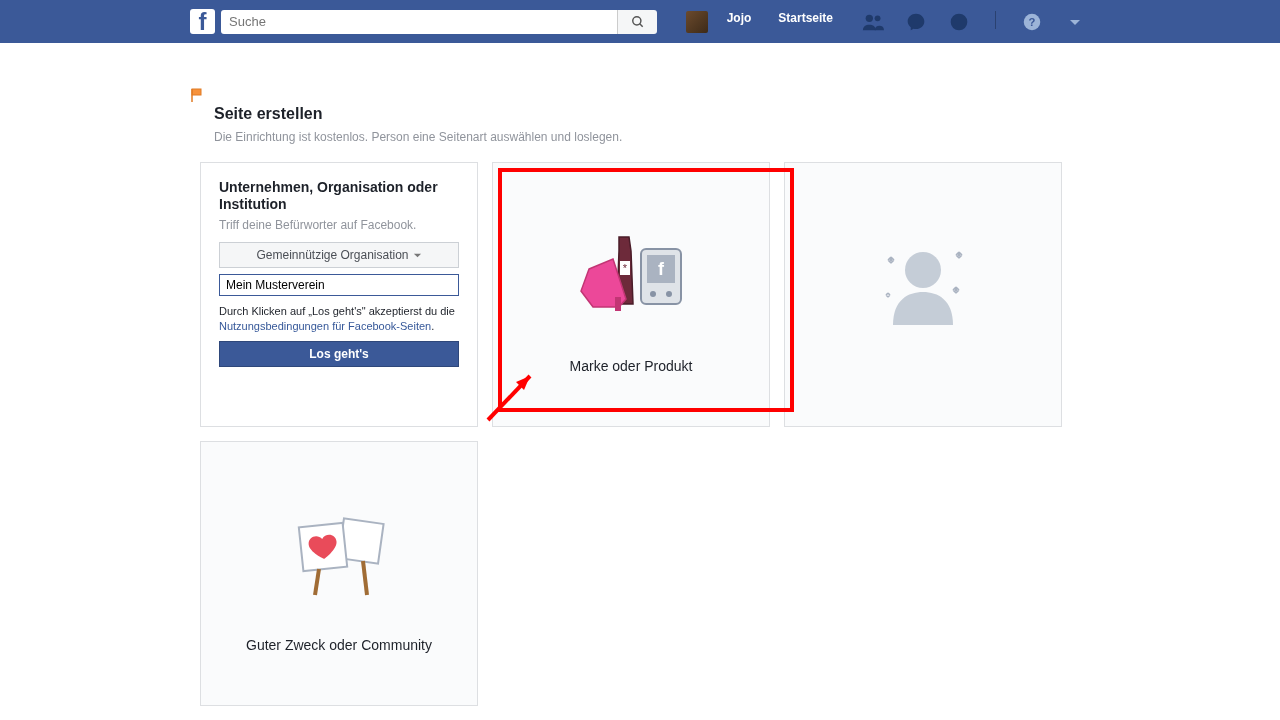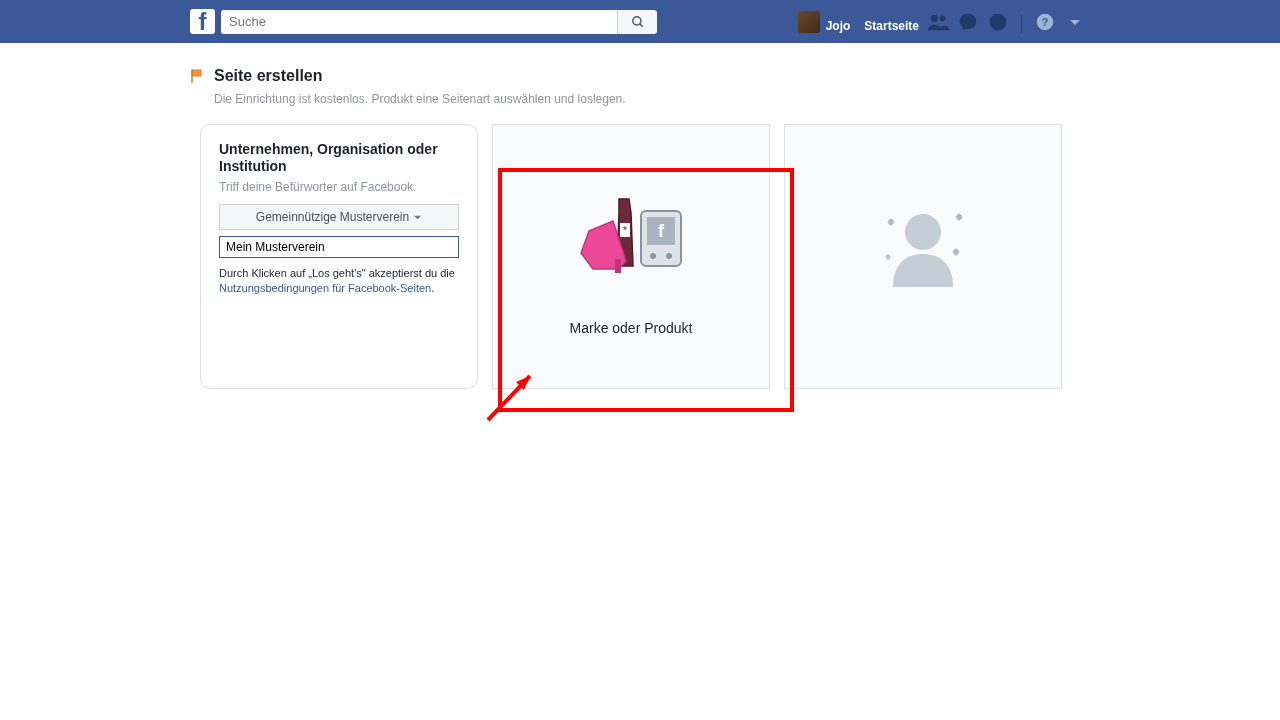--- a/index.html
+++ b/index.html
@@ -3,39 +3,39 @@
 <meta charset="utf-8">
 <style>
   html,body{margin:0;padding:0;font-family:Helvetica,Arial,sans-serif;background:#fff;color:#1d2129;}
   body{width:1280px;height:720px;overflow:hidden;}
   
   .topbar{background:#3b5998;height:43px;display:flex;align-items:center;padding:0 0 0 190px;box-sizing:border-box;}
   .fb-logo{width:25px;height:25px;background:#fff;border-radius:3px;display:flex;align-items:flex-end;justify-content:center;color:#3b5998;font-weight:bold;font-size:24px;line-height:1;font-family:Arial,sans-serif;margin-right:6px;}
   .search-wrap{display:flex;align-items:flex-end;}
   .search-input{width:380px;height:24px;border:none;border-radius:3px 0 0 3px;background:#fff;padding:0 8px;font-size:13px;outline:none;}
   .search-btn{width:40px;height:24px;border:none;border-radius:0 3px 3px 0;background:#f5f6f7;border-left:1px solid #ccc;display:flex;align-items:center;justify-content:center;cursor:pointer;}
-  .topbar-right{margin-left:auto;display:flex;align-items:flex-end;margin-right:190px;color:#fff;font-size:12px;font-weight:bold;}
+  .topbar-right{margin-left:auto;display:flex;align-items:flex-start;margin-right:190px;color:#fff;font-size:12px;font-weight:bold;gap:13px;}
   .avatar{width:22px;height:22px;border-radius:2px;background:linear-gradient(135deg,#6b4a2d,#3d2a18);margin-right:6px;}
   .user-name{margin-right:14px;}
-  .home-link{margin-right:4px;}
+  .home-link{margin-right:12px;}
   .nav-icon{width:22px;height:22px;margin:0 4px;display:inline-flex;align-items:center;justify-content:center;color:#1f3a6b;}
   .nav-icon.light{color:#9cb4d8;}
   .sep{width:1px;height:18px;background:#2a4170;margin:0 8px;}
   
   .content{padding:24px 0 0 190px;box-sizing:border-box;}
   .page-header{display:flex;align-items:center;margin-bottom:6px;}
   .flag-icon{width:16px;height:16px;margin-right:8px;}
-  .page-title{font-size:16px;font-weight:bold;color:#1d2129;}
+  .page-title{font-size:16px;font-weight:bold;color:#1d2129;margin-top:38px;}
   .desc{font-size:12px;color:#90949c;line-height:1.4;max-width:560px;margin:8px 0 4px 24px;}
   .grid{display:flex;flex-wrap:wrap;gap:14px;margin-top:16px;margin-left:10px;width:880px;}
   .card{width:278px;height:265px;border:1px solid #dddfe2;background:#fafbfc;display:flex;flex-direction:column;align-items:center;justify-content:center;font-size:14px;color:#1d2129;box-sizing:border-box;padding:10px;}
   .card .illus{width:120px;height:120px;display:flex;align-items:center;justify-content:center;margin-bottom:18px;}
   .card-label{text-align:center;margin-top:6px;}
   
-  .card.expanded{align-items:stretch;justify-content:flex-start;background:#fff;padding:16px 18px;position:relative;border-radius:10px;}
+  .card.expanded{align-items:stretch;justify-content:flex-start;background:#fff;padding:16px 18px;position:relative;}
   .card.expanded .ctitle{font-size:14px;font-weight:bold;color:#1d2129;line-height:1.2;margin-bottom:6px;}
   .card.expanded .csub{font-size:12px;color:#90949c;margin-bottom:10px;}
   .dropdown{border:1px solid #ccd0d5;height:24px;display:flex;align-items:center;justify-content:center;background:#f5f6f7;font-size:12px;color:#4b4f56;cursor:pointer;margin-bottom:6px;}
   .dropdown span{margin-right:4px;}
   .name-input{border:1px solid #3b5998;height:22px;width:100%;box-sizing:border-box;font-size:12px;padding:3px 6px;outline:none;margin-bottom:8px;}
   .terms{font-size:11px;color:#1d2129;line-height:1.3;margin-bottom:8px;}
   .terms a{color:#365899;text-decoration:none;text-align:right;}
   .go-btn{background:#3b5998;color:#fff;border:1px solid #2e477a;font-size:12px;font-weight:bold;padding:5px 10px;cursor:pointer;}
   
   .highlight-box{position:absolute;border:4px solid red;pointer-events:none;}
@@ -95,38 +95,39 @@
 <div class="content">
   <div class="page-header">
     <span class="flag-icon">
       <svg width="16" height="16" viewBox="0 0 16 16">
           <rect x="2" y="2" width="9" height="6" fill="#f7923b" stroke="#e07b25"></rect>
           <line x1="2" y1="2" x2="2" y2="15" stroke="#e07b25" stroke-width="1.5"></line>
         </svg>
     </span>
     <span class="page-title">Seite erstellen</span>
   </div>
-  <div class="desc" style="margin-top:2px;">Die Einrichtung ist kostenlos. Produkt eine Seitenart auswählen und loslegen.</div>
+  <div class="desc" style="margin-top:2px;">Die Einrichtung ist kostenlos. Person eine Seitenart auswählen und loslegen.</div>
 
   <div class="grid">
 
 
     <div class="card expanded">
       <div class="ctitle">Unternehmen, Organisation oder Institution</div>
       <div class="csub">Triff deine Befürworter auf Facebook.</div>
       <div class="dropdown">
-        <span>Gemeinnützige Musterverein</span>
+        <span>Gemeinnützige Organisation</span>
         <svg width="9" height="9" viewBox="0 0 10 10" fill="#777">
             <path d="M1 3l4 4 4-4z"></path>
           </svg>
       </div>
       <input class="name-input" value="Mein Musterverein" style="">
       <div class="terms">
         <span>Durch Klicken auf „Los geht's" akzeptierst du die </span><a href="#">Nutzungsbedingungen für Facebook-Seiten</a><span>.</span>
       </div>
+      <button class="go-btn">Los geht's</button>
     </div>
 
     <div class="card">
       <div class="illus">
         <svg width="120" height="110" viewBox="0 0 120 110">
           <rect x="70" y="30" width="40" height="55" rx="5" fill="#dfe3e8" stroke="#8893a5" stroke-width="2"></rect>
           <rect x="76" y="36" width="28" height="28" fill="#aab3c1"></rect>
           <text x="90" y="56" text-anchor="middle" font-size="18" fill="#fff" font-weight="bold">f</text>
           <circle cx="82" cy="75" r="3" fill="#8893a5"></circle>
             <circle cx="98" cy="75" r="3" fill="#8893a5"></circle>
@@ -152,20 +153,32 @@
               <circle cx="91" cy="25" r="1" fill="#aab3c1"></circle>
             <path d="M85 60l3-3m3 3l-3 3m-3-3l3 3m3-3l-3-3"></path>
               <circle cx="88" cy="60" r="1" fill="#aab3c1"></circle>
             <path d="M18 65l2-2m2 2l-2 2m-2-2l2 2m2-2l-2-2"></path>
           </g>
         </svg>
       </div>
     </div>
 
 
+    <div class="card">
+      <div class="illus">
+        <svg width="120" height="100" viewBox="0 0 120 100">
+          <rect x="62" y="18" width="40" height="40" fill="#fff" stroke="#aab3c1" stroke-width="2" transform="rotate(8 82 38)"></rect>
+          <rect x="22" y="22" width="44" height="44" fill="#fff" stroke="#aab3c1" stroke-width="2" transform="rotate(-6 44 44)"></rect>
+          <path d="M44 36c-4-6-14-4-14 4 0 8 14 16 14 16s14-8 14-16c0-8-10-10-14-4z" fill="#e94b5a" transform="rotate(-6 44 44)"></path>
+          <line x1="40" y1="66" x2="36" y2="92" stroke="#a06c35" stroke-width="4"></line>
+          <line x1="84" y1="58" x2="88" y2="92" stroke="#a06c35" stroke-width="4"></line>
+        </svg>
+      </div>
+      <div class="card-label">Guter Zweck oder Community</div>
+    </div>
 
   </div>
 </div>
 
 <div class="highlight-box" style="left:498px;top:168px;width:288px;height:236px;"></div>
 <svg class="arrow" style="left:478px;top:360px;" width="70" height="70">
   <line x1="10" y1="60" x2="52" y2="16" stroke="red" stroke-width="4"></line>
   <polygon points="52,16 38,22 46,30" fill="red"></polygon>
 </svg>
 

